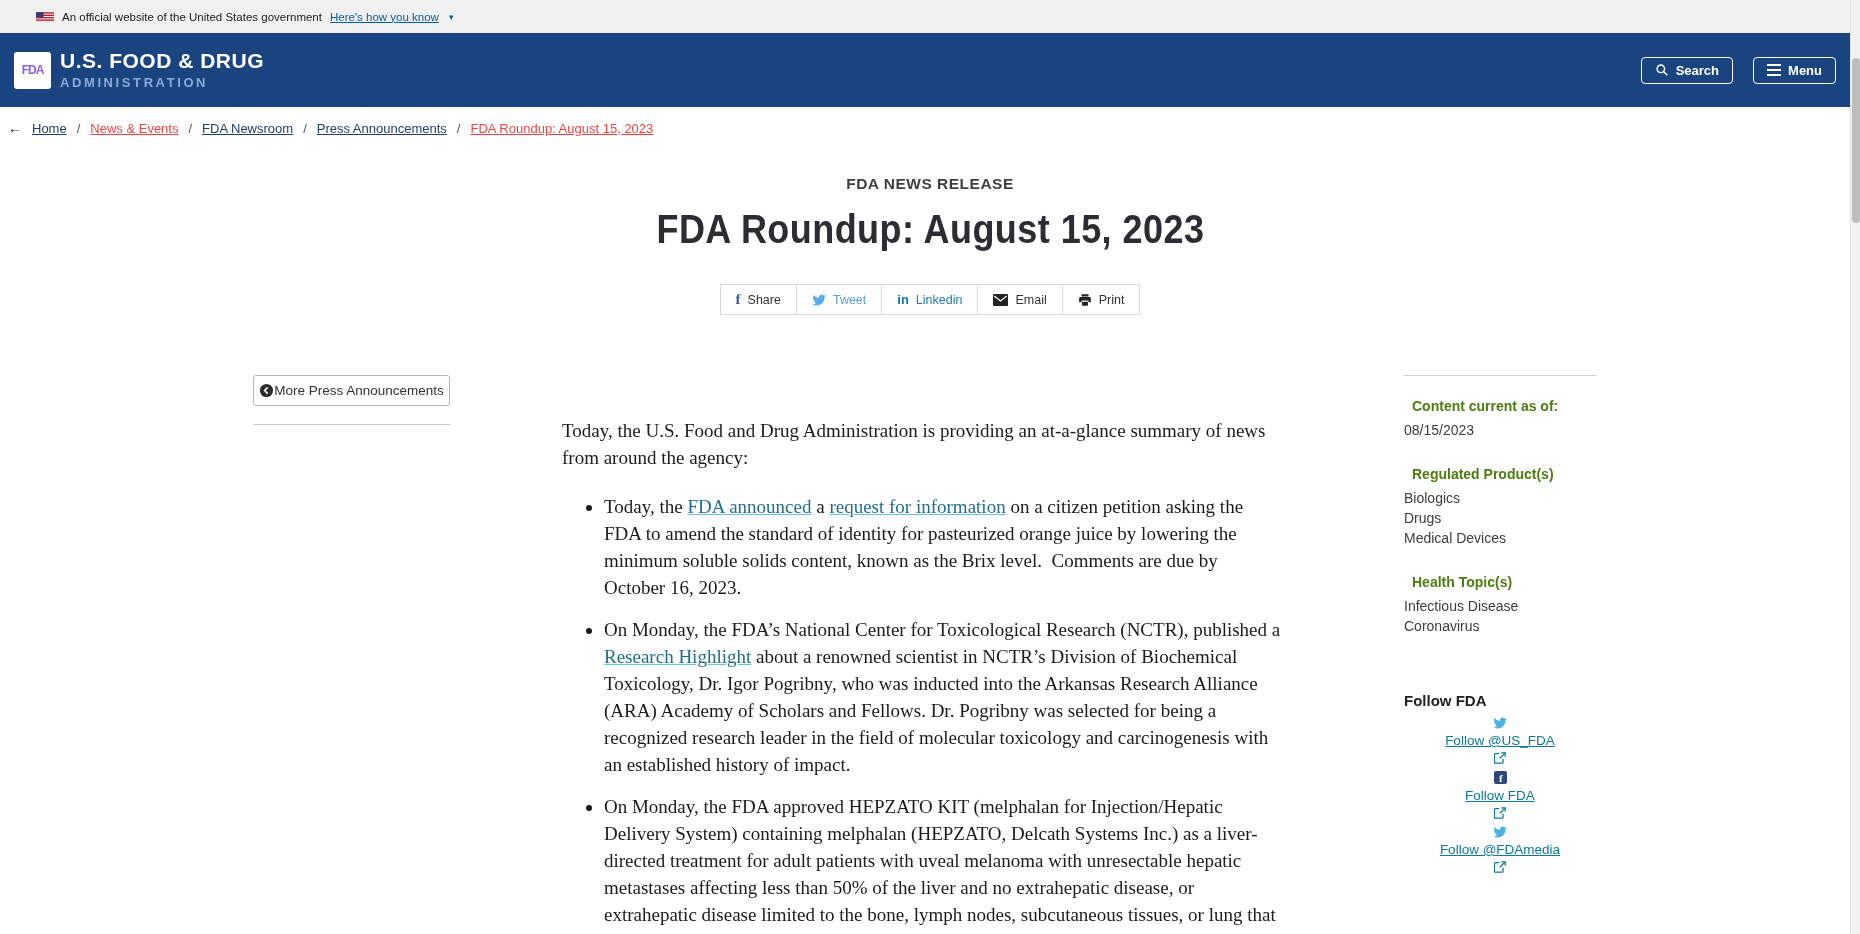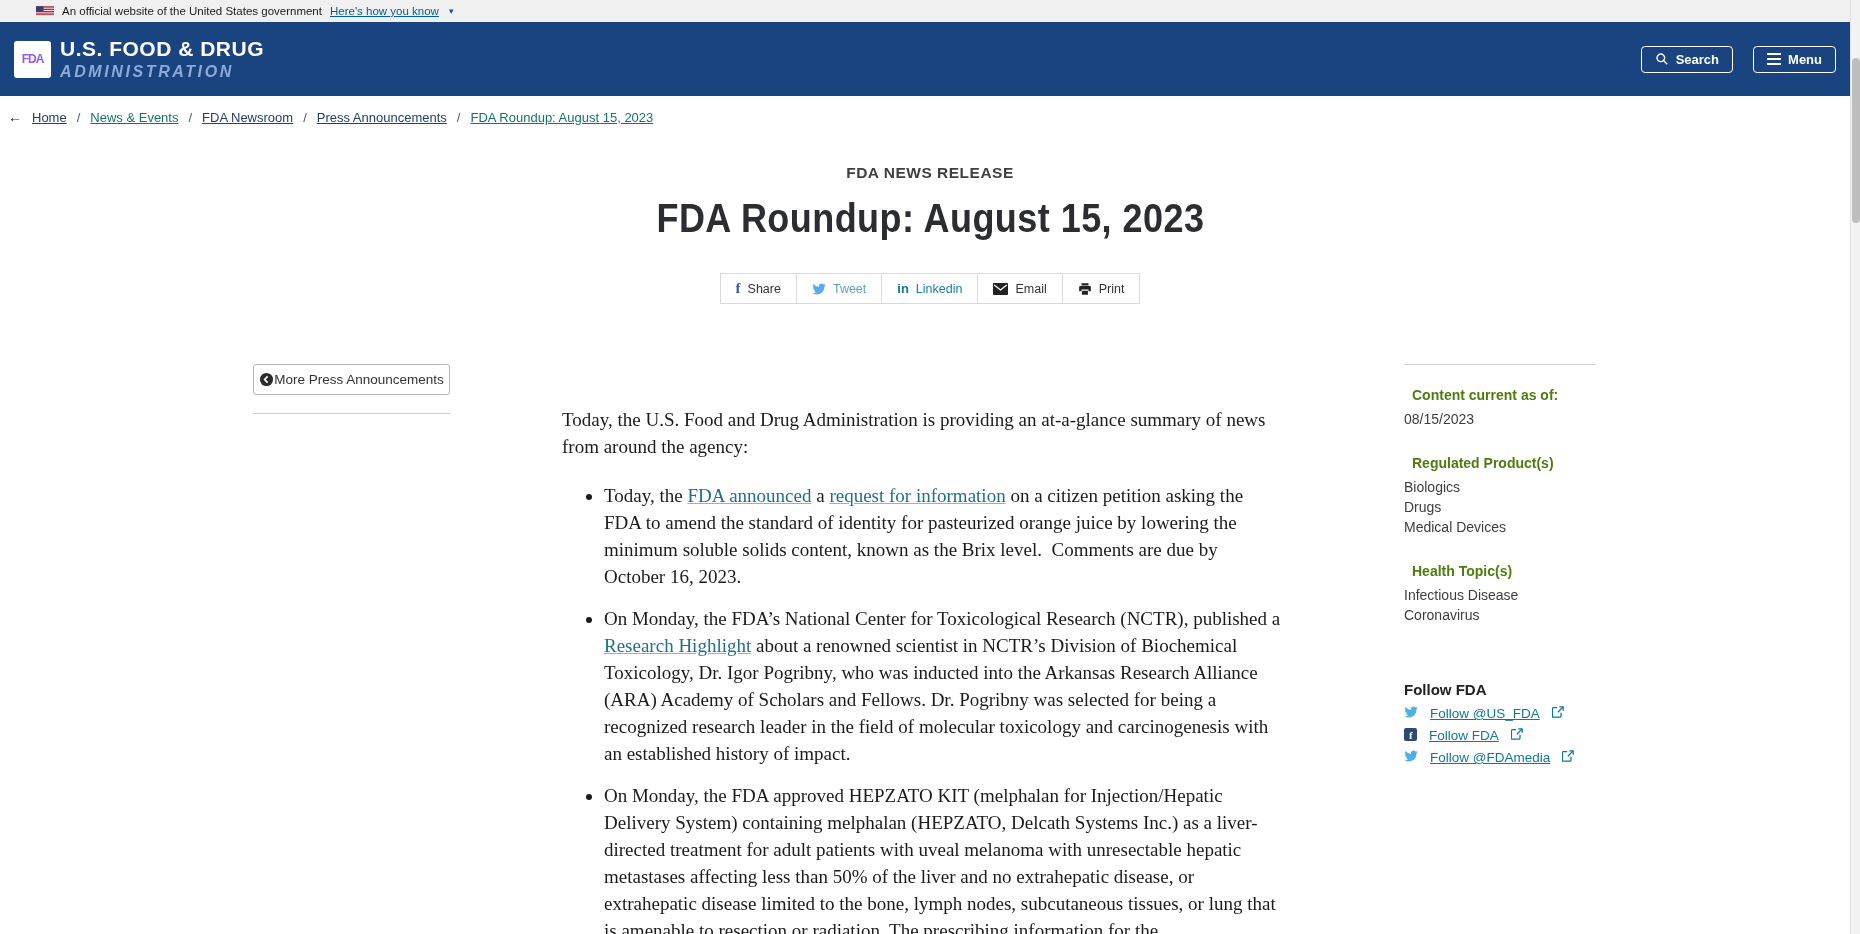--- a/index.html
+++ b/index.html
@@ -1,45 +1,45 @@
 <!DOCTYPE html>
 <html><head>
 <meta charset="utf-8">
 <style>
   * { margin:0; padding:0; box-sizing:border-box; }
   html,body { width:1860px; height:934px; overflow:hidden; background:#fff;
     font-family:"Liberation Sans", sans-serif; }
 
   
-  .gov-banner { height:22px; background:#f0f0f0; display:flex; align-items:center;
+  .gov-banner { height:33px; background:#f0f0f0; display:flex; align-items:center;
     padding-left:36px; font-size:11.5px; color:#1b1b1b; gap:8px; }
   .gov-banner .flag { width:18px; height:10px; flex:0 0 auto; }
   .gov-banner a { color:#005ea2; text-decoration:underline; cursor:pointer; }
   .gov-banner .chev { font-size:9px; color:#005ea2; margin-left:2px; }
 
   
   .site-header { height:74px; background:#1a4480; display:flex; align-items:center;
     padding:0 24px 0 14px; }
   .fda-logo-box { width:37px; height:37px; background:#fff; border-radius:3px;
     display:flex; align-items:center; justify-content:center; margin-right:9px; }
   .fda-logo-box span { font-weight:bold; font-size:12px; letter-spacing:-1px; color:#8b5cf6; }
   .org-name { line-height:1.05; }
   .org-line1 { color:#fff; font-weight:bold; font-size:21px; letter-spacing:.5px; }
-  .org-line2 { color:#8ea9d8; font-weight:bold; font-size:16px; letter-spacing:2.6px; margin-top:4px;font-style:italic; }
+  .org-line2 { color:#8ea9d8; font-weight:bold; font-size:13px; letter-spacing:2.6px; margin-top:4px; }
   .header-actions { margin-left:auto; display:flex; gap:20px; }
   .hdr-btn { display:flex; align-items:center; gap:7px; color:#fff; background:transparent;
     border:1px solid #fff; border-radius:4px; height:27px; padding:0 13px;
     font-size:13px; font-weight:bold; cursor:pointer; font-family:inherit; }
 
   
   .breadcrumb { padding:13px 0 9px 8px; font-size:13px; color:#555;
     display:flex; align-items:center; gap:10px; }
   .breadcrumb .arrow { color:#222; font-size:14px; }
   .breadcrumb a { text-decoration:underline; cursor:pointer; color:#23406e; }
-  .breadcrumb a.alt { color:#0f766e; }
+  .breadcrumb a.alt { color:#ef4444; }
 
   
   .article-kicker { margin-top:30px; text-align:center; font-size:15.5px; font-weight:bold;
     letter-spacing:.5px; color:#3f3f43; }
   .article-title { margin-top:14px; text-align:center; }
   .article-title span { display:inline-block; transform:scaleX(.9); font-size:40px;
     font-weight:bold; color:#2b2d33; letter-spacing:.5px; }
   .share-row { margin-top:32px; display:flex; justify-content:center; }
   .share-group { display:inline-flex; border:1px solid #d9d9d9; background:#fff; }
   .share-btn { display:flex; align-items:center; gap:7px; padding:7px 15px; font-size:12.5px;
@@ -74,21 +74,21 @@
   .news-list li { margin-bottom:15px; white-space:pre-wrap; }
   .article-body a { color:#1f6f8c; text-decoration:underline;
     text-decoration-color:#62c4e8; cursor:pointer; }
 
   
   .sb-h { font-size:14px; font-weight:bold; color:#4d7c0f; margin-bottom:6px;margin-left:8px; }
   .sb-item { font-size:14px; color:#3d3d3d; line-height:20px; }
   .sb-block { margin-bottom:26px; }
   .follow-block { margin-top:56px; }
   .follow-h { font-size:15px; font-weight:bold; color:#212121; margin-bottom:8px; }
-  .follow-link { display:flex; align-items:flex-start; gap:12px; margin-bottom:7px; font-size:13.5px; }
+  .follow-link { display:flex; align-items:center; gap:4px; margin-bottom:7px; font-size:13.5px;flex-direction:column; }
   .follow-link a { color:#0b7a99; text-decoration:underline; cursor:pointer; }
   .follow-link .ext { color:#0b7a99; display:flex; }
 
   
   .scrollbar-track { position:absolute; top:0; right:0; width:10px; height:934px;
     background:#f2f2f2; border-left:1px solid #e0e0e0; }
   .scrollbar-thumb { position:absolute; top:58px; left:1px; width:8px; height:165px;
     background:#bdbdbd; border-radius:4px; }
 
   .icon { display:inline-flex; }

